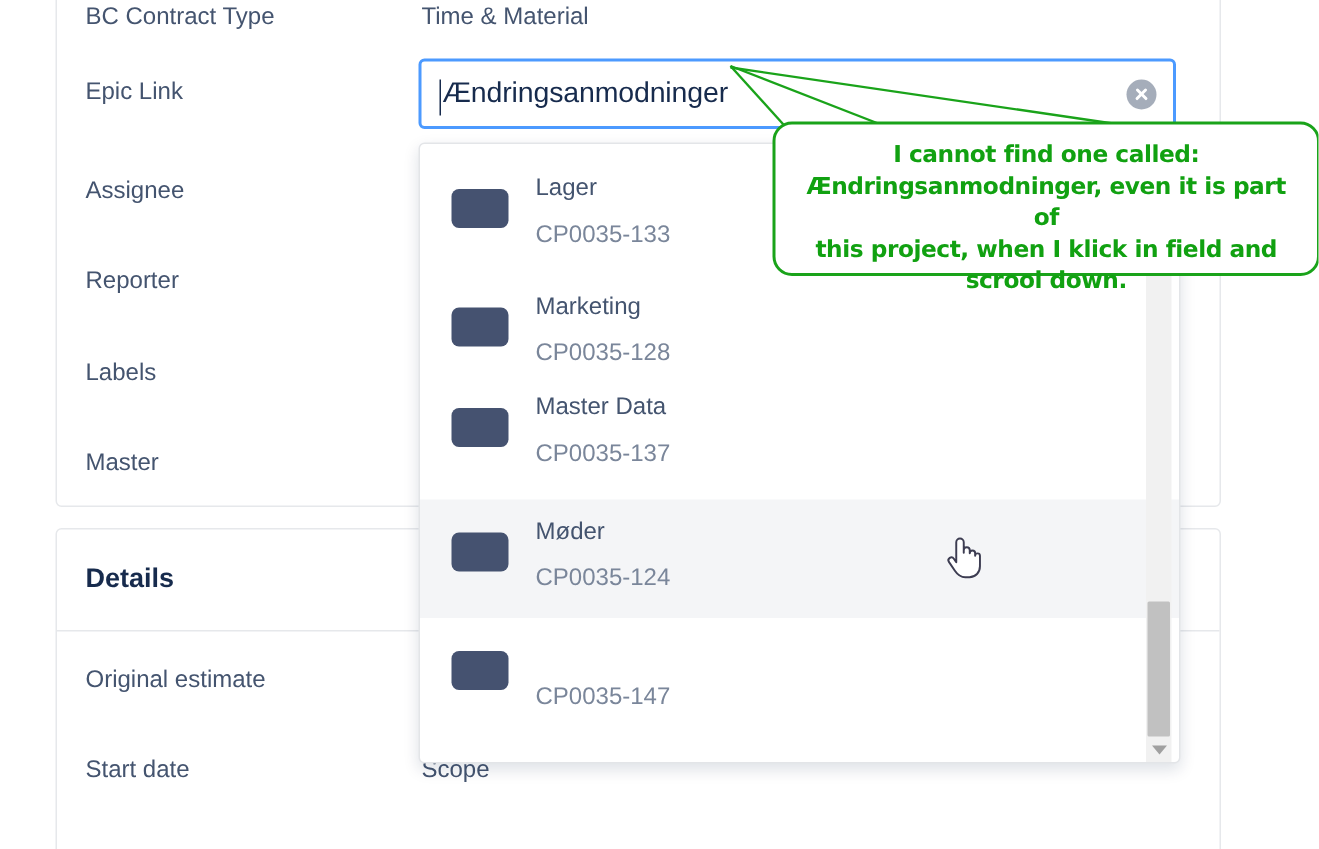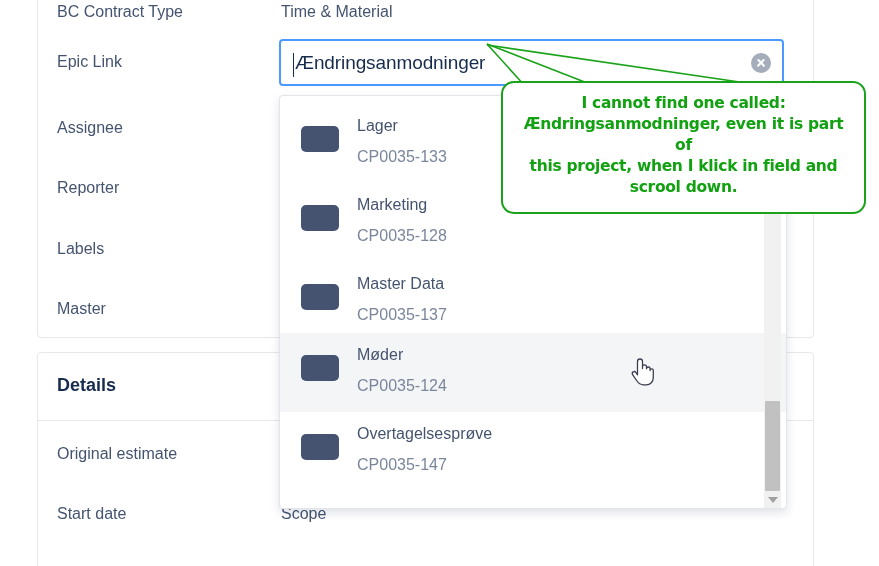--- a/index.html
+++ b/index.html
@@ -229,24 +229,24 @@
   #annotation-svg {
     position: absolute;
     left: 0;
     top: 0;
     width: 879px;
     height: 566px;
     pointer-events: none;
   }
   #annotation-box {
     position: absolute;
-    left: 501px;
+    left: 515px;
     top: 81px;
     width: 365px;
-    height: 133px;
+    height: 103px;
     border: 2.5px solid #1aa31a;
     border-radius: 13px;
     background: #ffffff;
     box-sizing: border-box;
   }
   #annotation-text {
     position: absolute;
     left: 0;
     top: 10px;
     width: 100%;
@@ -321,35 +321,34 @@
     <span class="dd-name">Lager</span>
     <span class="dd-key">CP0035-133</span>
   </div>
 
   <div class="dd-option" style="top:87px;">
     <div class="dd-icon"></div>
     <span class="dd-name">Marketing</span>
     <span class="dd-key">CP0035-128</span>
   </div>
 
-  <div class="dd-option" style="top:166px;">
+  <div class="dd-option" style="top:154px;">
     <div class="dd-icon"></div>
     <span class="dd-name">Master Data</span>
     <span class="dd-key">CP0035-137</span>
   </div>
 
   <div class="dd-option hovered" style="top:237px;">
     <div class="dd-icon"></div>
     <span class="dd-name">Møder</span>
     <span class="dd-key">CP0035-124</span>
   </div>
 
   <div class="dd-option" style="top:316px;">
     <div class="dd-icon"></div>
-    <span class="dd-name">Overtagelsesprøve</span>
     <span class="dd-key">CP0035-147</span>
   </div>
 
   <div id="dd-scrollbar">
     <div id="dd-scroll-thumb"></div>
     <div id="dd-scroll-down"></div>
   </div>
 </div>
 
 <svg id="annotation-svg">

